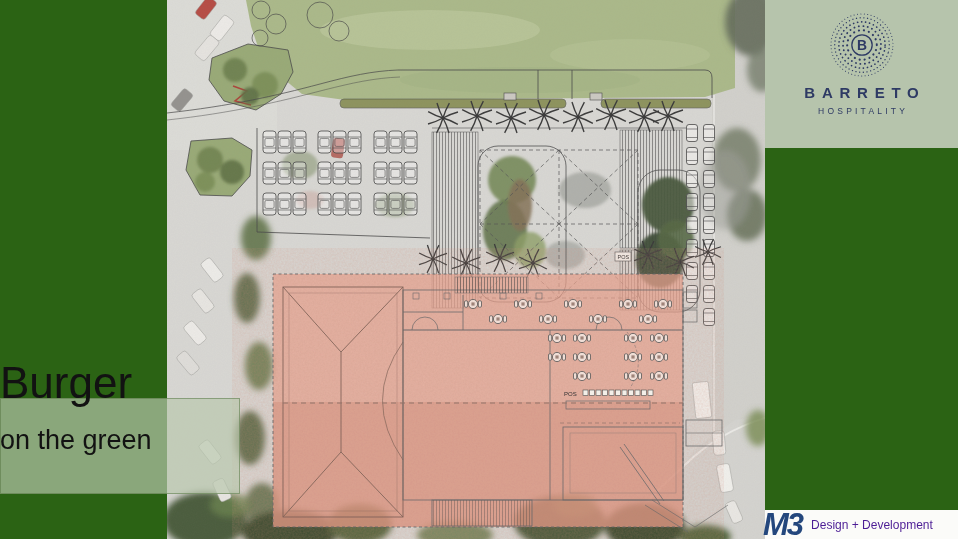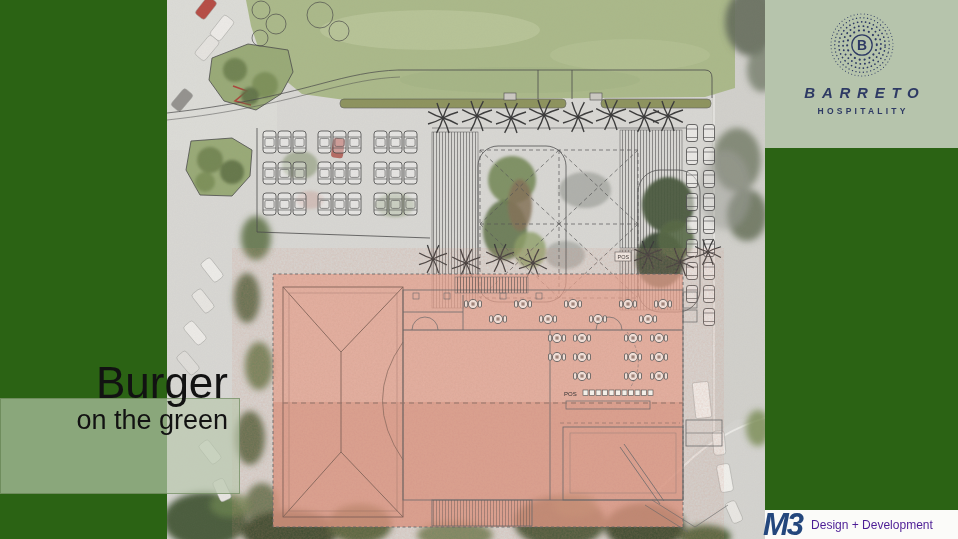--- a/index.html
+++ b/index.html
@@ -4,31 +4,31 @@
 <style>
   html,body{margin:0;padding:0;background:#222;}
   .slide{position:relative;width:958px;height:539px;background:#2b6314;overflow:hidden;
          font-family:"Liberation Sans",sans-serif;}
   .photo{position:absolute;left:167px;top:0;width:598px;height:539px;display:block;}
 
   
   .title-box{position:absolute;left:0;top:398px;width:240px;height:96px;
              background:rgba(184,199,173,0.68);border:1px solid rgba(90,120,70,0.55);
              box-sizing:border-box;z-index:3;}
-  .slide-title{position:absolute;left:0;top:360px;width:228px;text-align:right;z-index:4;color:#121212;}
+  .slide-title{position:absolute;left:0;top:360px;width:228px;text-align:left;z-index:4;color:#121212;}
   .slide-title .big{font-size:44px;line-height:45px;font-weight:400;letter-spacing:0;}
-  .slide-title .small{font-size:27px;line-height:30px;margin-top:0;}
+  .slide-title .small{font-size:27px;line-height:30px;margin-top:20px;}
 
   
   .barreto{position:absolute;left:765px;top:0;width:193px;height:148px;background:#b6c4ac;
            display:flex;flex-direction:column;align-items:center;z-index:2;}
   .barreto svg{margin-top:8px;}
   .barreto-name{color:#2e3a64;font-size:15px;font-weight:600;letter-spacing:0.45em;
-                margin-left:0.45em;margin-top:2px;font-style:italic;}
-  .barreto-tag{color:#2e3a64;font-size:8.5px;font-weight:700;letter-spacing:0.38em;
+                margin-left:0.45em;margin-top:2px;}
+  .barreto-tag{color:#2e3a64;font-size:8.5px;font-weight:400;letter-spacing:0.38em;
                margin-left:0.38em;margin-top:5px;}
 
   
   .m3-strip{position:absolute;left:765px;top:510px;width:196px;height:29px;background:#fbfbf9;
             display:flex;align-items:center;z-index:2;}
   .m3-logo{font-family:"Liberation Sans",sans-serif;font-style:italic;font-weight:700;
            font-size:31px;line-height:29px;color:#24477d;letter-spacing:-2px;margin-left:-2px;}
   .m3-tag{font-size:12px;color:#4c1d95;margin-left:9px;white-space:nowrap;}
 </style>
 </head>

